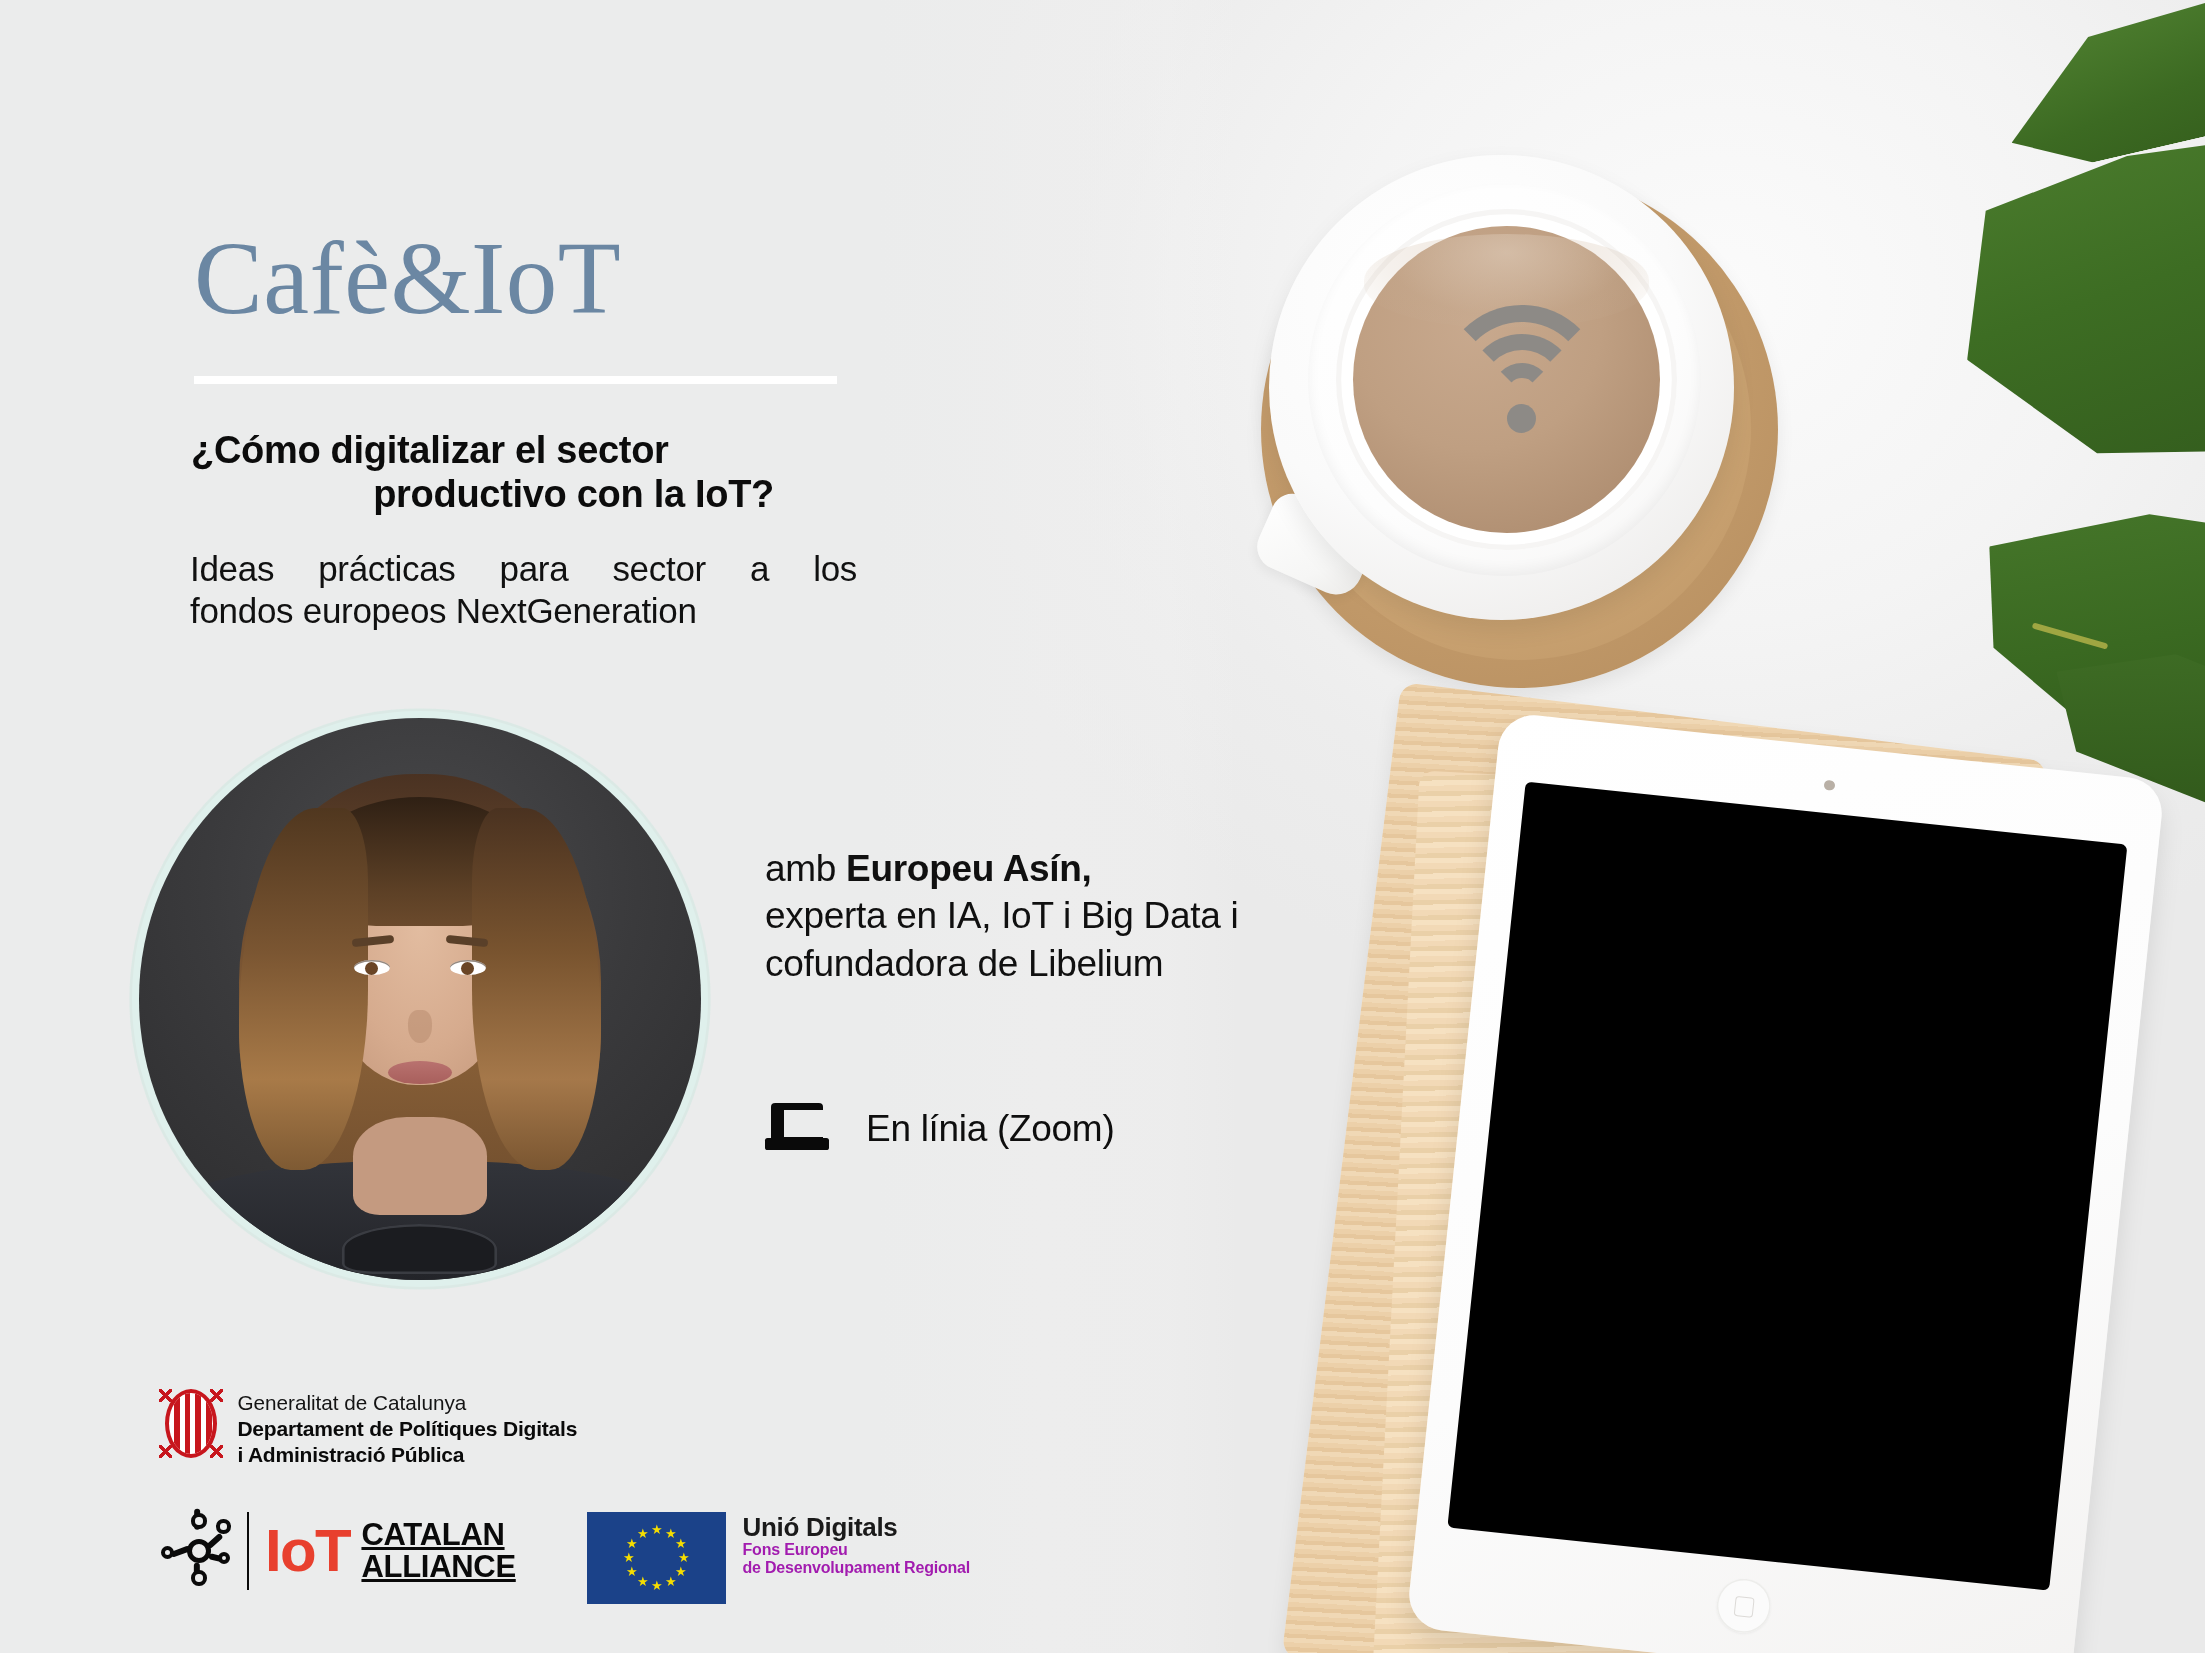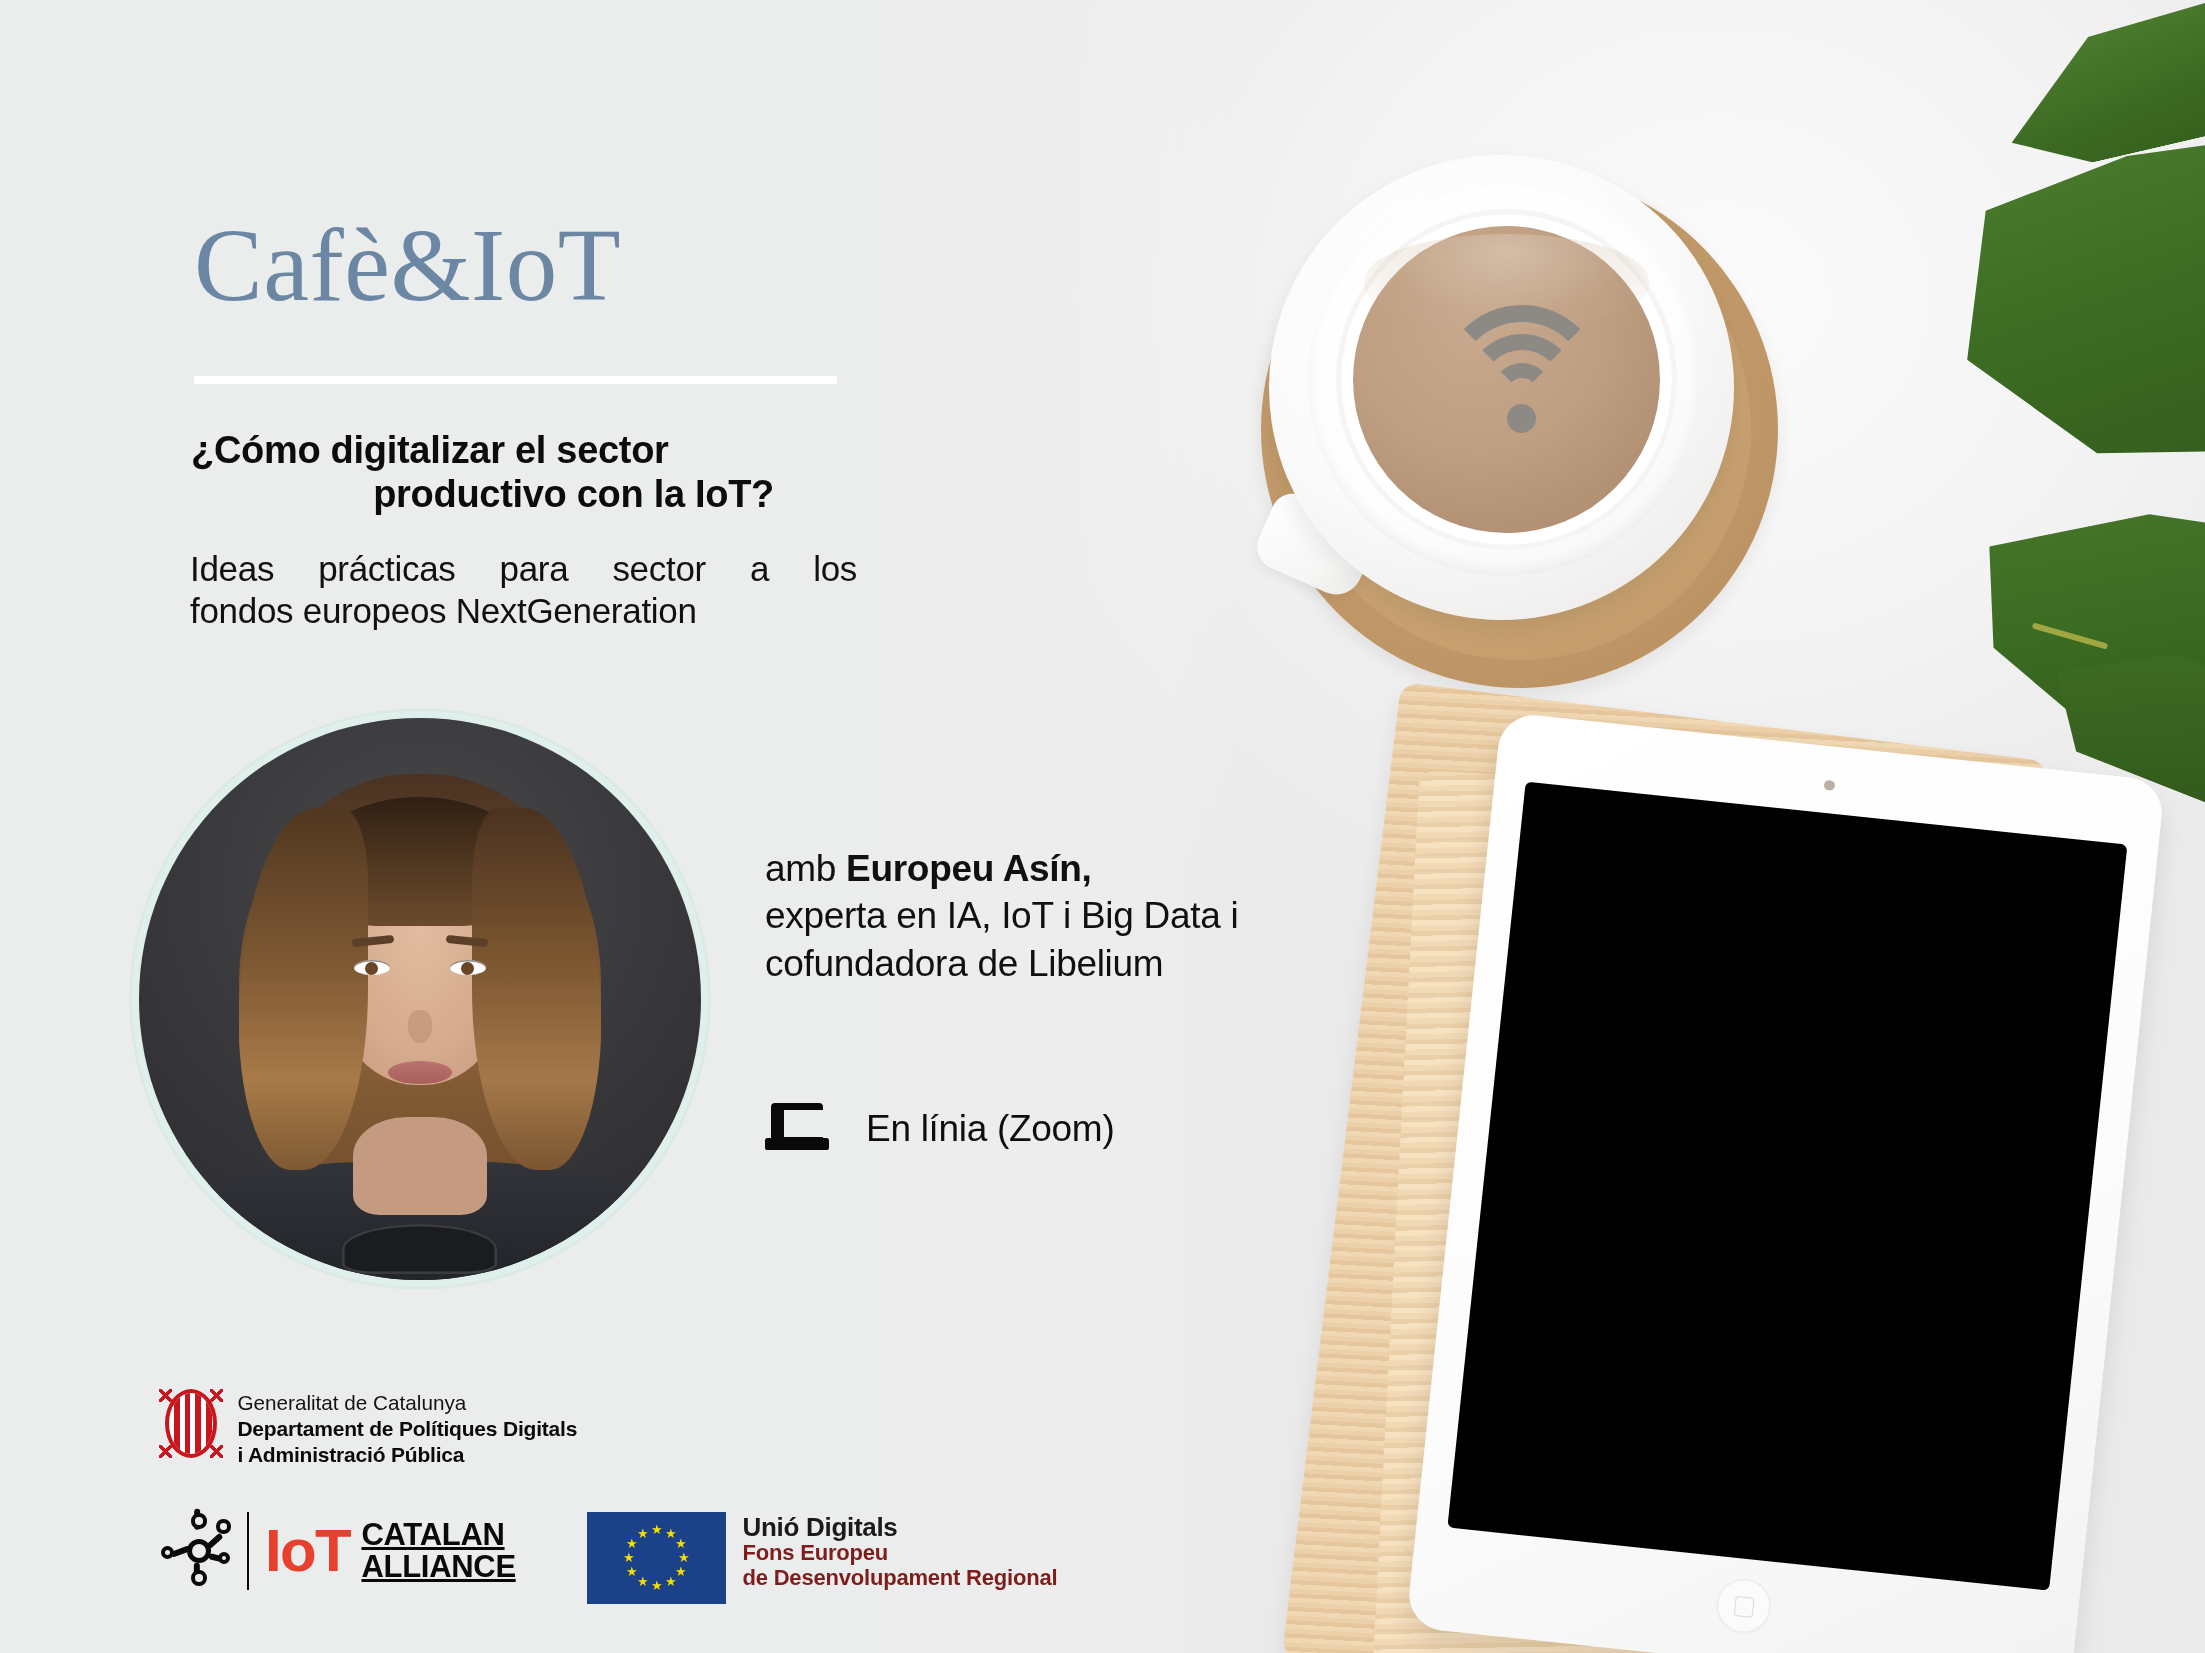--- a/index.html
+++ b/index.html
@@ -243,21 +243,21 @@
     left: 50%; top: 50%;
     width: 17.6px; height: 17.6px;
     margin: -8.8px 0 0 -8.8px;
     border: 1.6px solid #dcdad7;
     border-radius: 3.6px;
   }
 
   
   .title {
     position: absolute;
-    left: 194px; top: 214px;
+    left: 194px; top: 227px;
     font-family: "Liberation Serif", serif;
     font-size: 103px;
     line-height: 1;
     letter-spacing: 0.5px;
     color: #6b87a3;
     white-space: nowrap;
   }
   .title-rule {
     position: absolute;
     left: 194px; top: 376px;
@@ -606,21 +606,21 @@
     font-size: 13px;
     line-height: 11.4px;
     text-align: center;
   }
   .eu-text { margin-left: 16.5px; padding-top: 1px; }
   .eu-l1 {
     font-size: 26px; font-weight: bold; color: #1a1a1a; line-height: 1.08;
     letter-spacing: -0.3px;
   }
   .eu-l2, .eu-l3 {
-    font-size: 22px; font-weight: bold; color: #7f1d1d; line-height: 1.12;
+    font-size: 16px; font-weight: bold; color: #a21caf; line-height: 1.12;
     letter-spacing: -0.2px;
   }
 </style>
 </head>
 <body>
 
 <div id="poster">
 
   <div class="photo-scene"></div>
   <div class="flat-left"></div>

